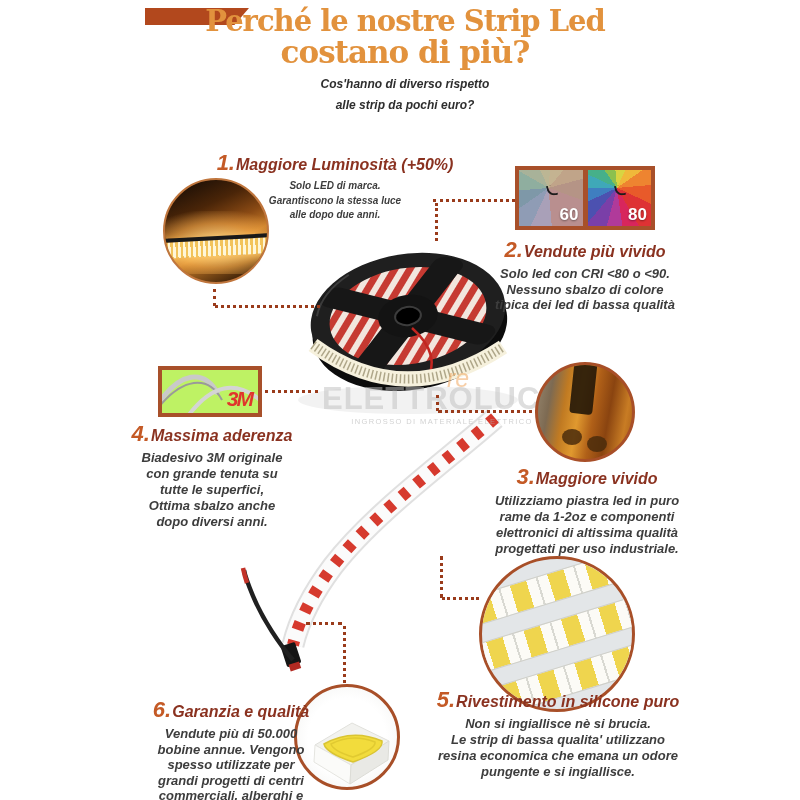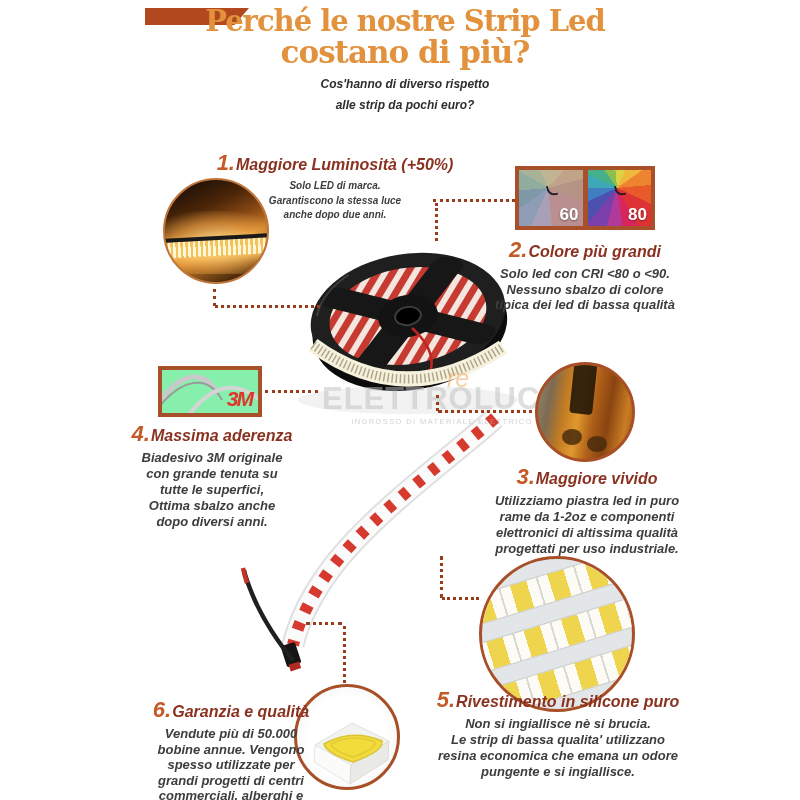--- a/index.html
+++ b/index.html
@@ -65,21 +65,21 @@
   .pane{position:relative;flex:1;overflow:hidden;}
   .pane-dull{background:conic-gradient(from 150deg at 46% 32%,#b98f8f 0 25deg,#a9a0b8 0 55deg,#8f9cb5 0 85deg,#7e98a8 0 115deg,#8fae9f 0 150deg,#a8b299 0 185deg,#bcb694 0 215deg,#c4b391 0 250deg,#c0a489 0 285deg,#b59486 0 320deg,#b98f8f 0 360deg);}
   .pane-vivid{background:conic-gradient(from 150deg at 46% 32%,#d8265c 0 22deg,#b03a9a 0 45deg,#7a3fa8 0 70deg,#4c51b0 0 95deg,#3f7ec0 0 120deg,#3fa8b8 0 145deg,#46b08a 0 175deg,#8cc04e 0 205deg,#d8d442 0 235deg,#f0b83a 0 265deg,#ee8430 0 295deg,#e85a2a 0 325deg,#de3234 0 360deg);}
   .pane .cri-val{position:absolute;right:4px;bottom:1px;color:#fff;font-weight:bold;font-size:17px;
                  text-shadow:0 1px 2px rgba(0,0,0,.4);}
   .pane .hook{position:absolute;left:44%;top:26%;width:8px;height:9px;border-left:2px solid #1c1c1c;
               border-bottom:2px solid #1c1c1c;border-radius:0 0 0 8px;transform:rotate(-14deg);}
 
   
   .m3-box{position:absolute;left:158px;top:366px;width:104px;height:51px;box-sizing:border-box;
-          border:4px solid #a8502a;background:#86efac;overflow:hidden;text-align:center;}
+          border:4px solid #a8502a;background:#bef264;overflow:hidden;text-align:center;}
   .m3-box svg{display:block;}
   .m3-label{position:absolute;right:6px;bottom:4px;color:#e0352c;font-weight:bold;font-size:21px;
             font-style:italic;letter-spacing:-2px;line-height:1;}
 
   
   .wm{position:absolute;text-align:center;pointer-events:none;}
   .wm-brand{left:322px;top:381px;width:240px;font-size:31px;font-weight:bold;letter-spacing:1px;
             color:rgba(190,190,190,.5);}
   .wm-caption{left:322px;top:417px;width:240px;font-size:7.5px;letter-spacing:1.4px;
               color:rgba(180,180,180,.6);}
@@ -205,27 +205,27 @@
     </svg>
   </div>
 
   <div class="feat f1">
     <div class="feat-head">
       <span class="num">1.</span><span>Maggiore Luminosità (+50%)</span>
     </div>
     <div class="feat-body">
       <div>Solo LED di marca.</div>
       <div>Garantiscono la stessa luce</div>
-      <div>anche dopo due anni.</div>
+      <div>alle dopo due anni.</div>
     </div>
   </div>
 
   <div class="feat f2">
     <div class="feat-head">
-      <span class="num">2.</span><span>Colore più grandi</span>
+      <span class="num">2.</span><span>Vendute più vivido</span>
     </div>
     <div class="feat-body">
       <div>Solo led con CRI &lt;80 o &lt;90.</div>
       <div>Nessuno sbalzo di colore</div>
       <div>tipica dei led di bassa qualità</div>
     </div>
   </div>
 
   <div class="feat f3">
     <div class="feat-head">

